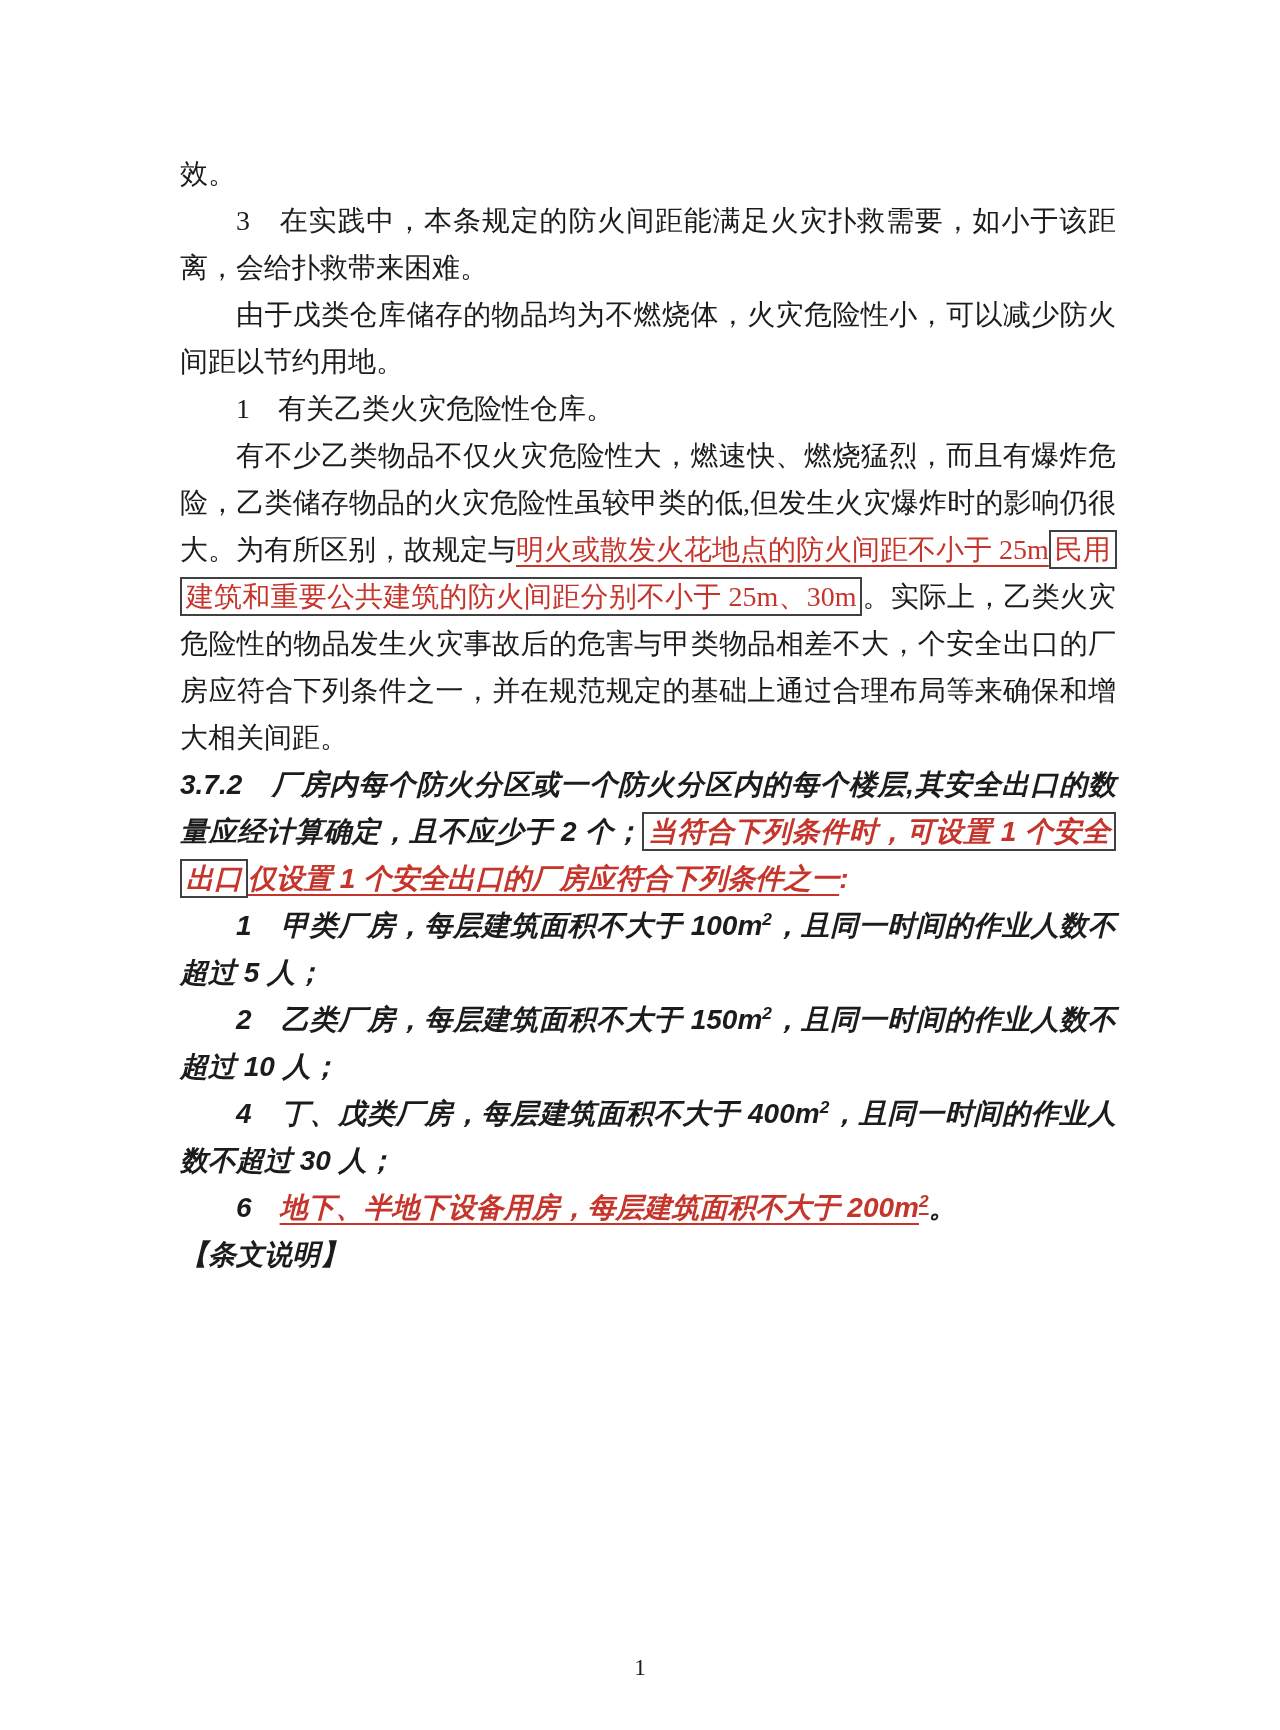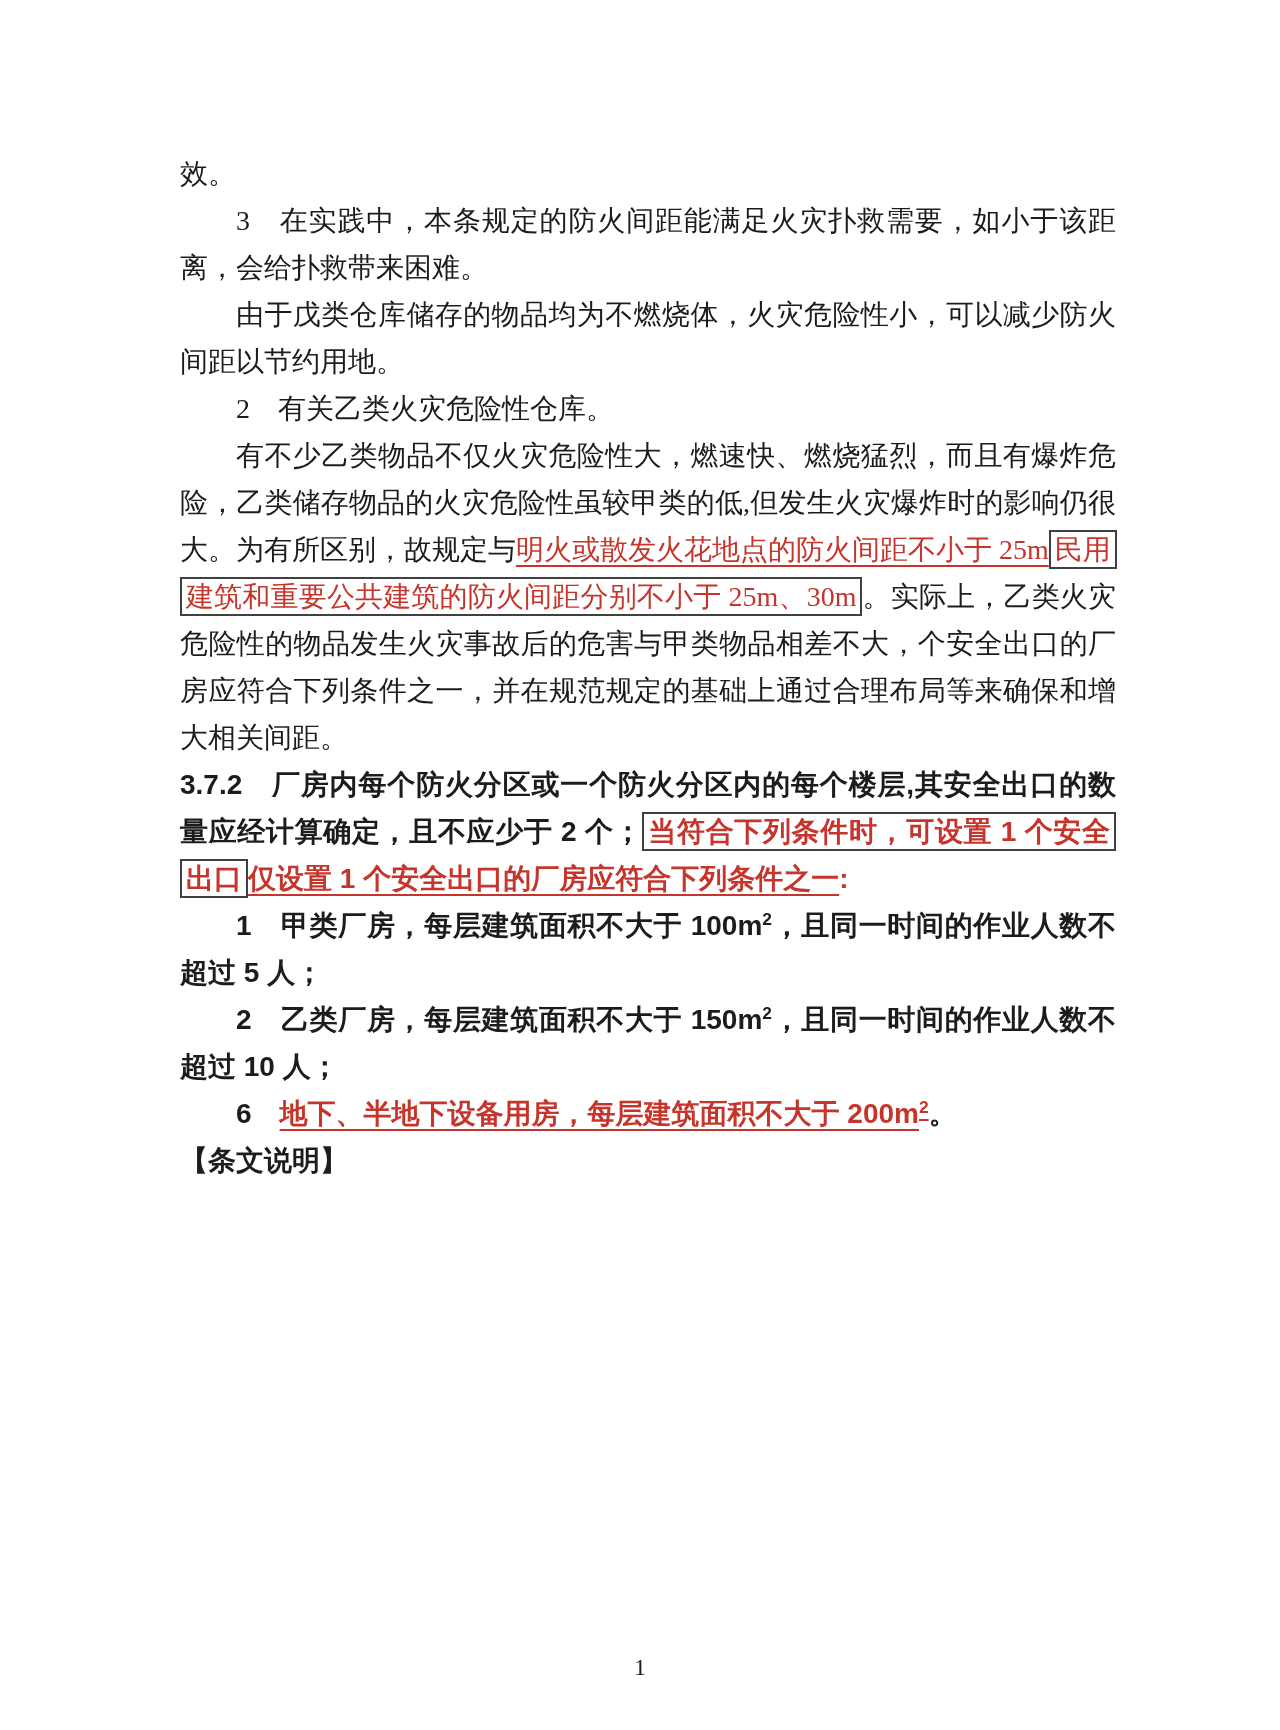--- a/index.html
+++ b/index.html
@@ -33,20 +33,21 @@
     margin: 0;
     padding: 0;
   }
   p.indent {
     text-indent: 2em;
   }
   
   p.clause {
     font-family: "Liberation Sans", "DejaVu Sans", sans-serif;
     font-weight: bold;
+    font-style: italic;
   }
   .red {
     color: var(--revision-red, #c5352b);
   }
   .ul {
     text-decoration: underline;
     text-decoration-thickness: 2px;
     text-underline-offset: 6px;
   }
   .box {
@@ -72,22 +73,23 @@
   }
 </style>
 </head>
 <body>
 
 <div class="page">
   <div class="doc">
       <p class="body"><span>效。</span></p>
       <p class="body indent"><span>3　在实践中，本条规定的防火间距能满足火灾扑救需要，如小于该距离，会给扑救带来困难。</span></p>
       <p class="body indent"><span>由于戊类仓库储存的物品均为不燃烧体，火灾危险性小，可以减少防火间距以节约用地。</span></p>
-      <p class="body indent"><span>2　有关乙类火灾危险性仓库。</span></p>
+      <p class="body indent"><span>1　有关乙类火灾危险性仓库。</span></p>
       <p class="body indent"><span>有不少乙类物品不仅火灾危险性大，燃速快、燃烧猛烈，而且有爆炸危险，乙类储存物品的火灾危险性虽较甲类的低,但发生火灾爆炸时的影响仍很大。为有所区别，故规定与</span><span class="red ul">明火或散发火花地点的防火间距不小于 25m</span><span class="red box">民用建筑和重要公共建筑的防火间距分别不小于 25m、30m</span><span>。实际上，乙类火灾危险性的物品发生火灾事故后的危害与甲类物品相差不大，个安全出口的厂房应符合下列条件之一，并在规范规定的基础上通过合理布局等来确保和增大相关间距。</span></p>
       <p class="clause"><span>3.7.2　厂房内每个防火分区或一个防火分区内的每个楼层,其安全出口的数量应经计算确定，且不应少于 2 个；</span><span class="red box">当符合下列条件时，可设置 1 个安全出口</span><span class="red ul">仅设置 1 个安全出口的厂房应符合下列条件之一</span><span class="red">:</span></p>
       <p class="clause indent"><span>1　甲类厂房，每层建筑面积不大于 100m</span><sup class="sup">2</sup><span>，且同一时间的作业人数不超过 5 人；</span></p>
       <p class="clause indent"><span>2　乙类厂房，每层建筑面积不大于 150m</span><sup class="sup">2</sup><span>，且同一时间的作业人数不超过 10 人；</span></p>
+      <p class="clause indent"><span>4　丁、戊类厂房，每层建筑面积不大于 400m</span><sup class="sup">2</sup><span>，且同一时间的作业人数不超过 30 人；</span></p>
       <p class="clause indent"><span>6　</span><span class="red ul">地下、半地下设备用房，每层建筑面积不大于 200m</span><sup class="red ul sup">2</sup><span>。</span></p>
       <p class="clause"><span>【条文说明】</span></p>
     </div>
   <div class="page-number">1</div>
 </div>
 
 </body></html>

